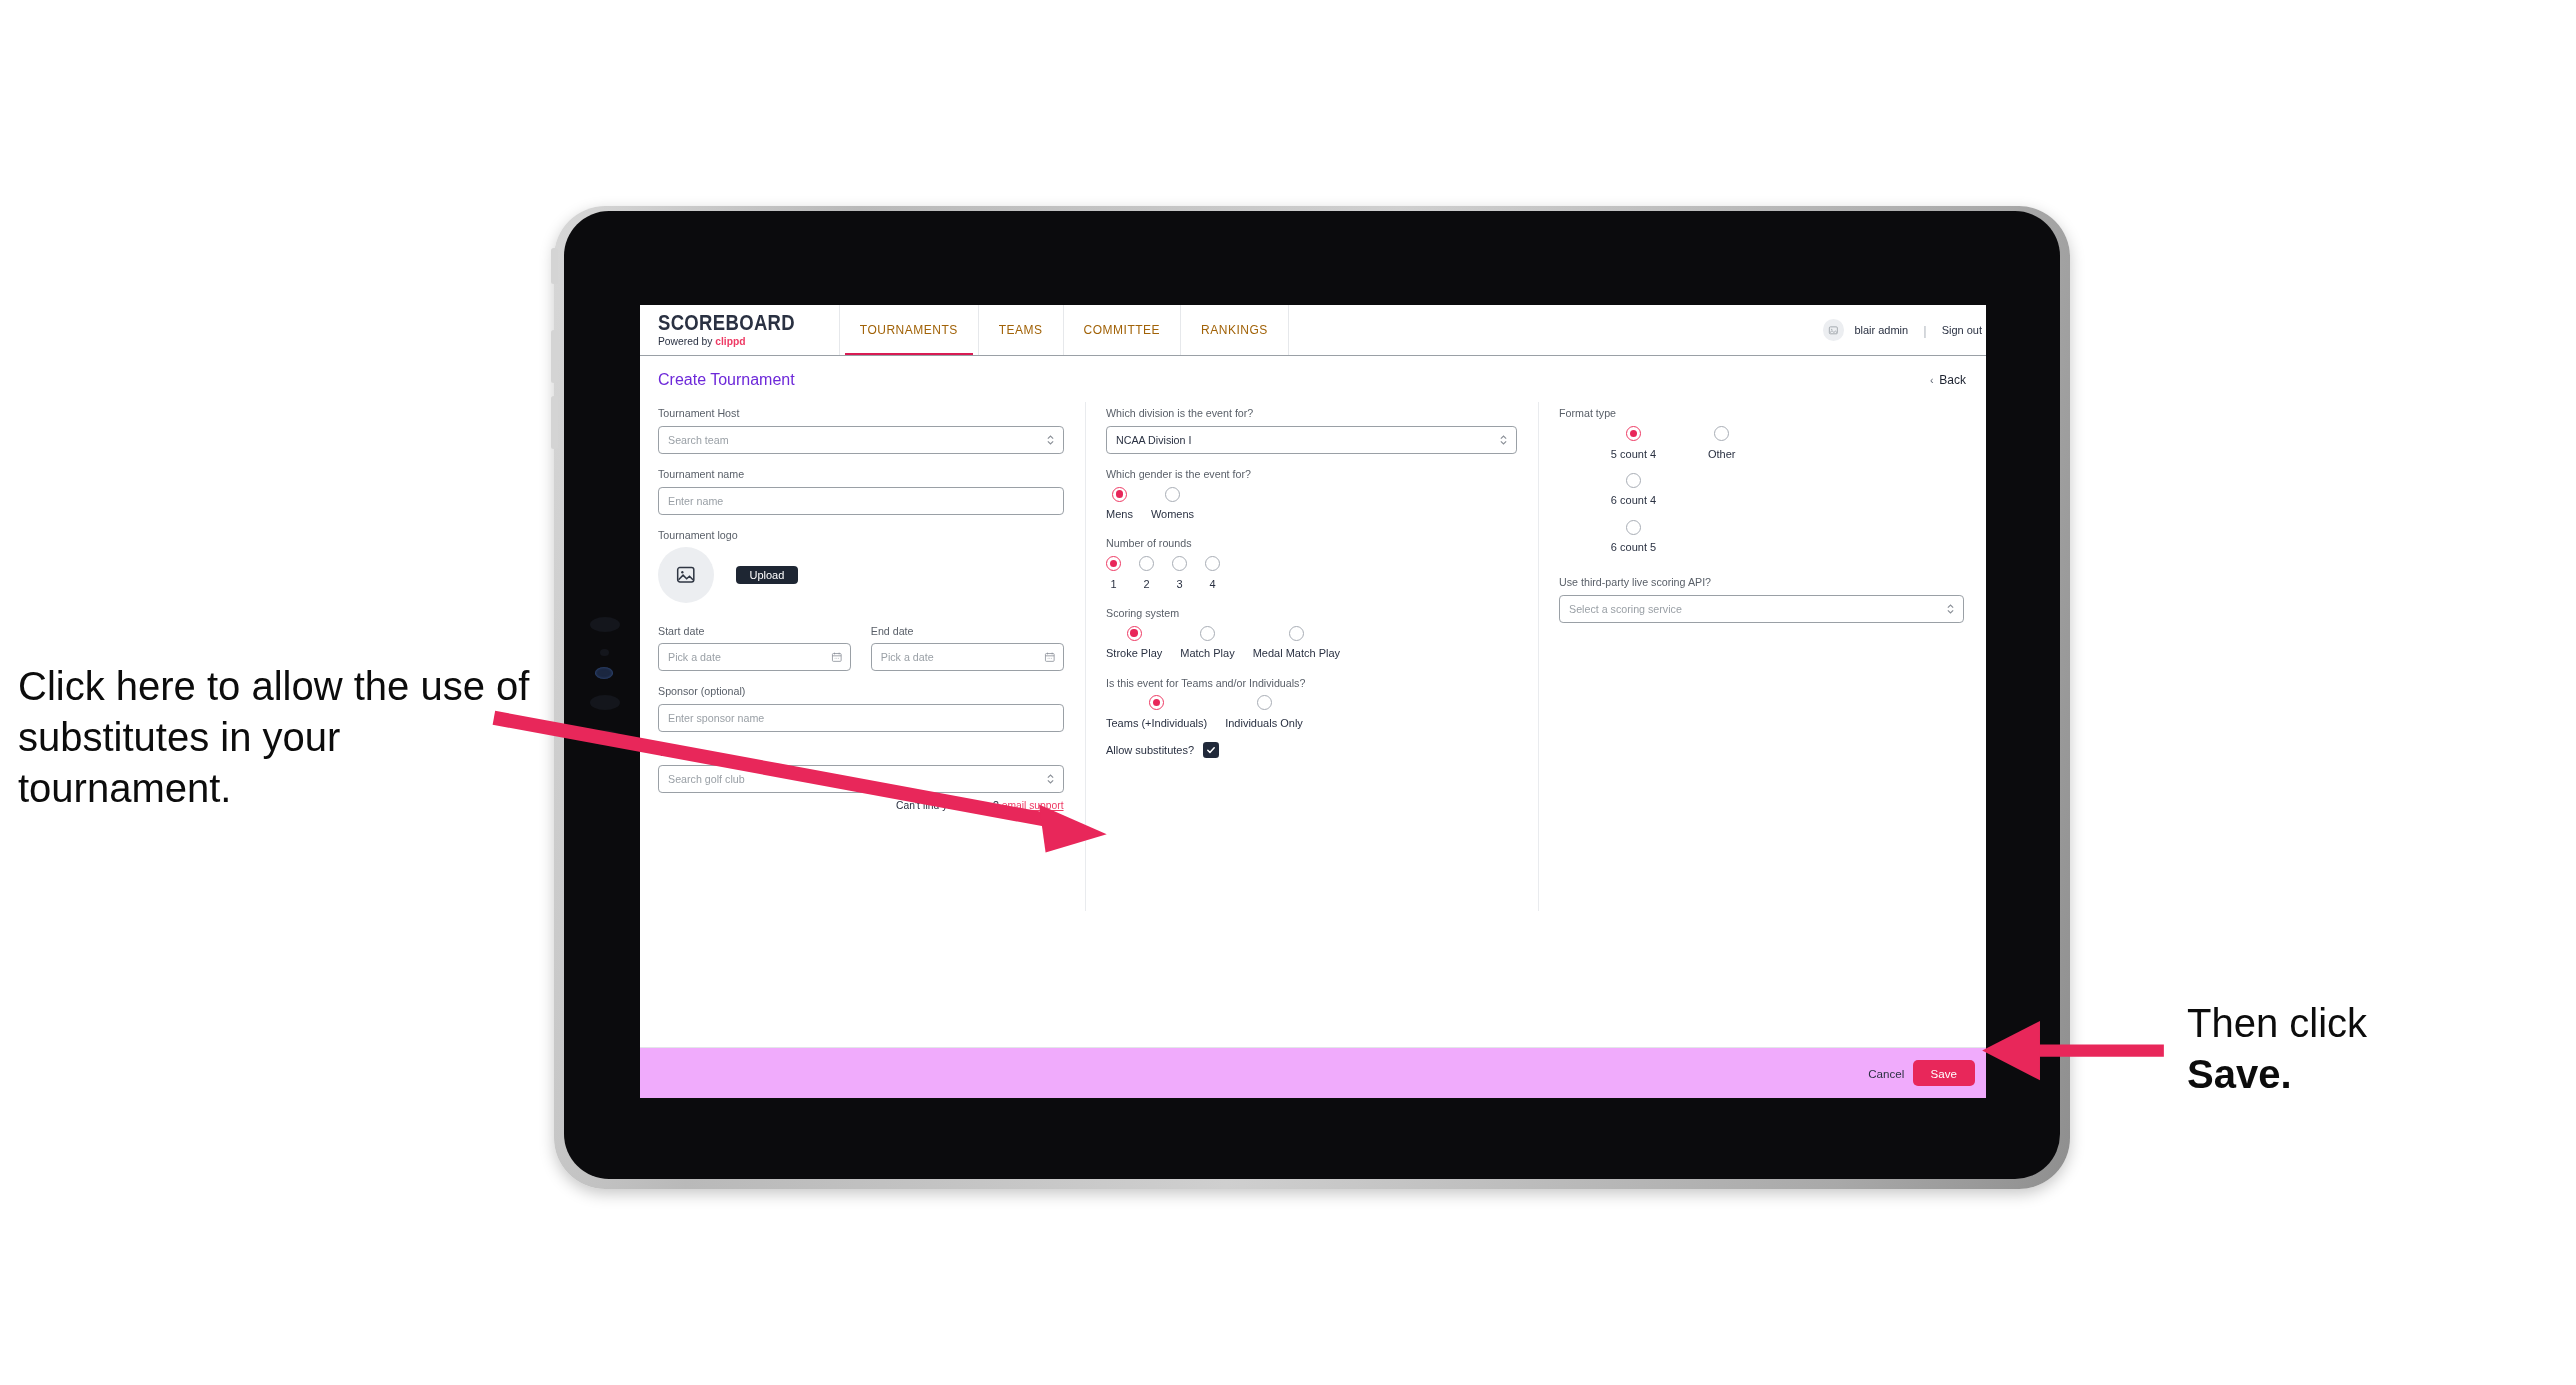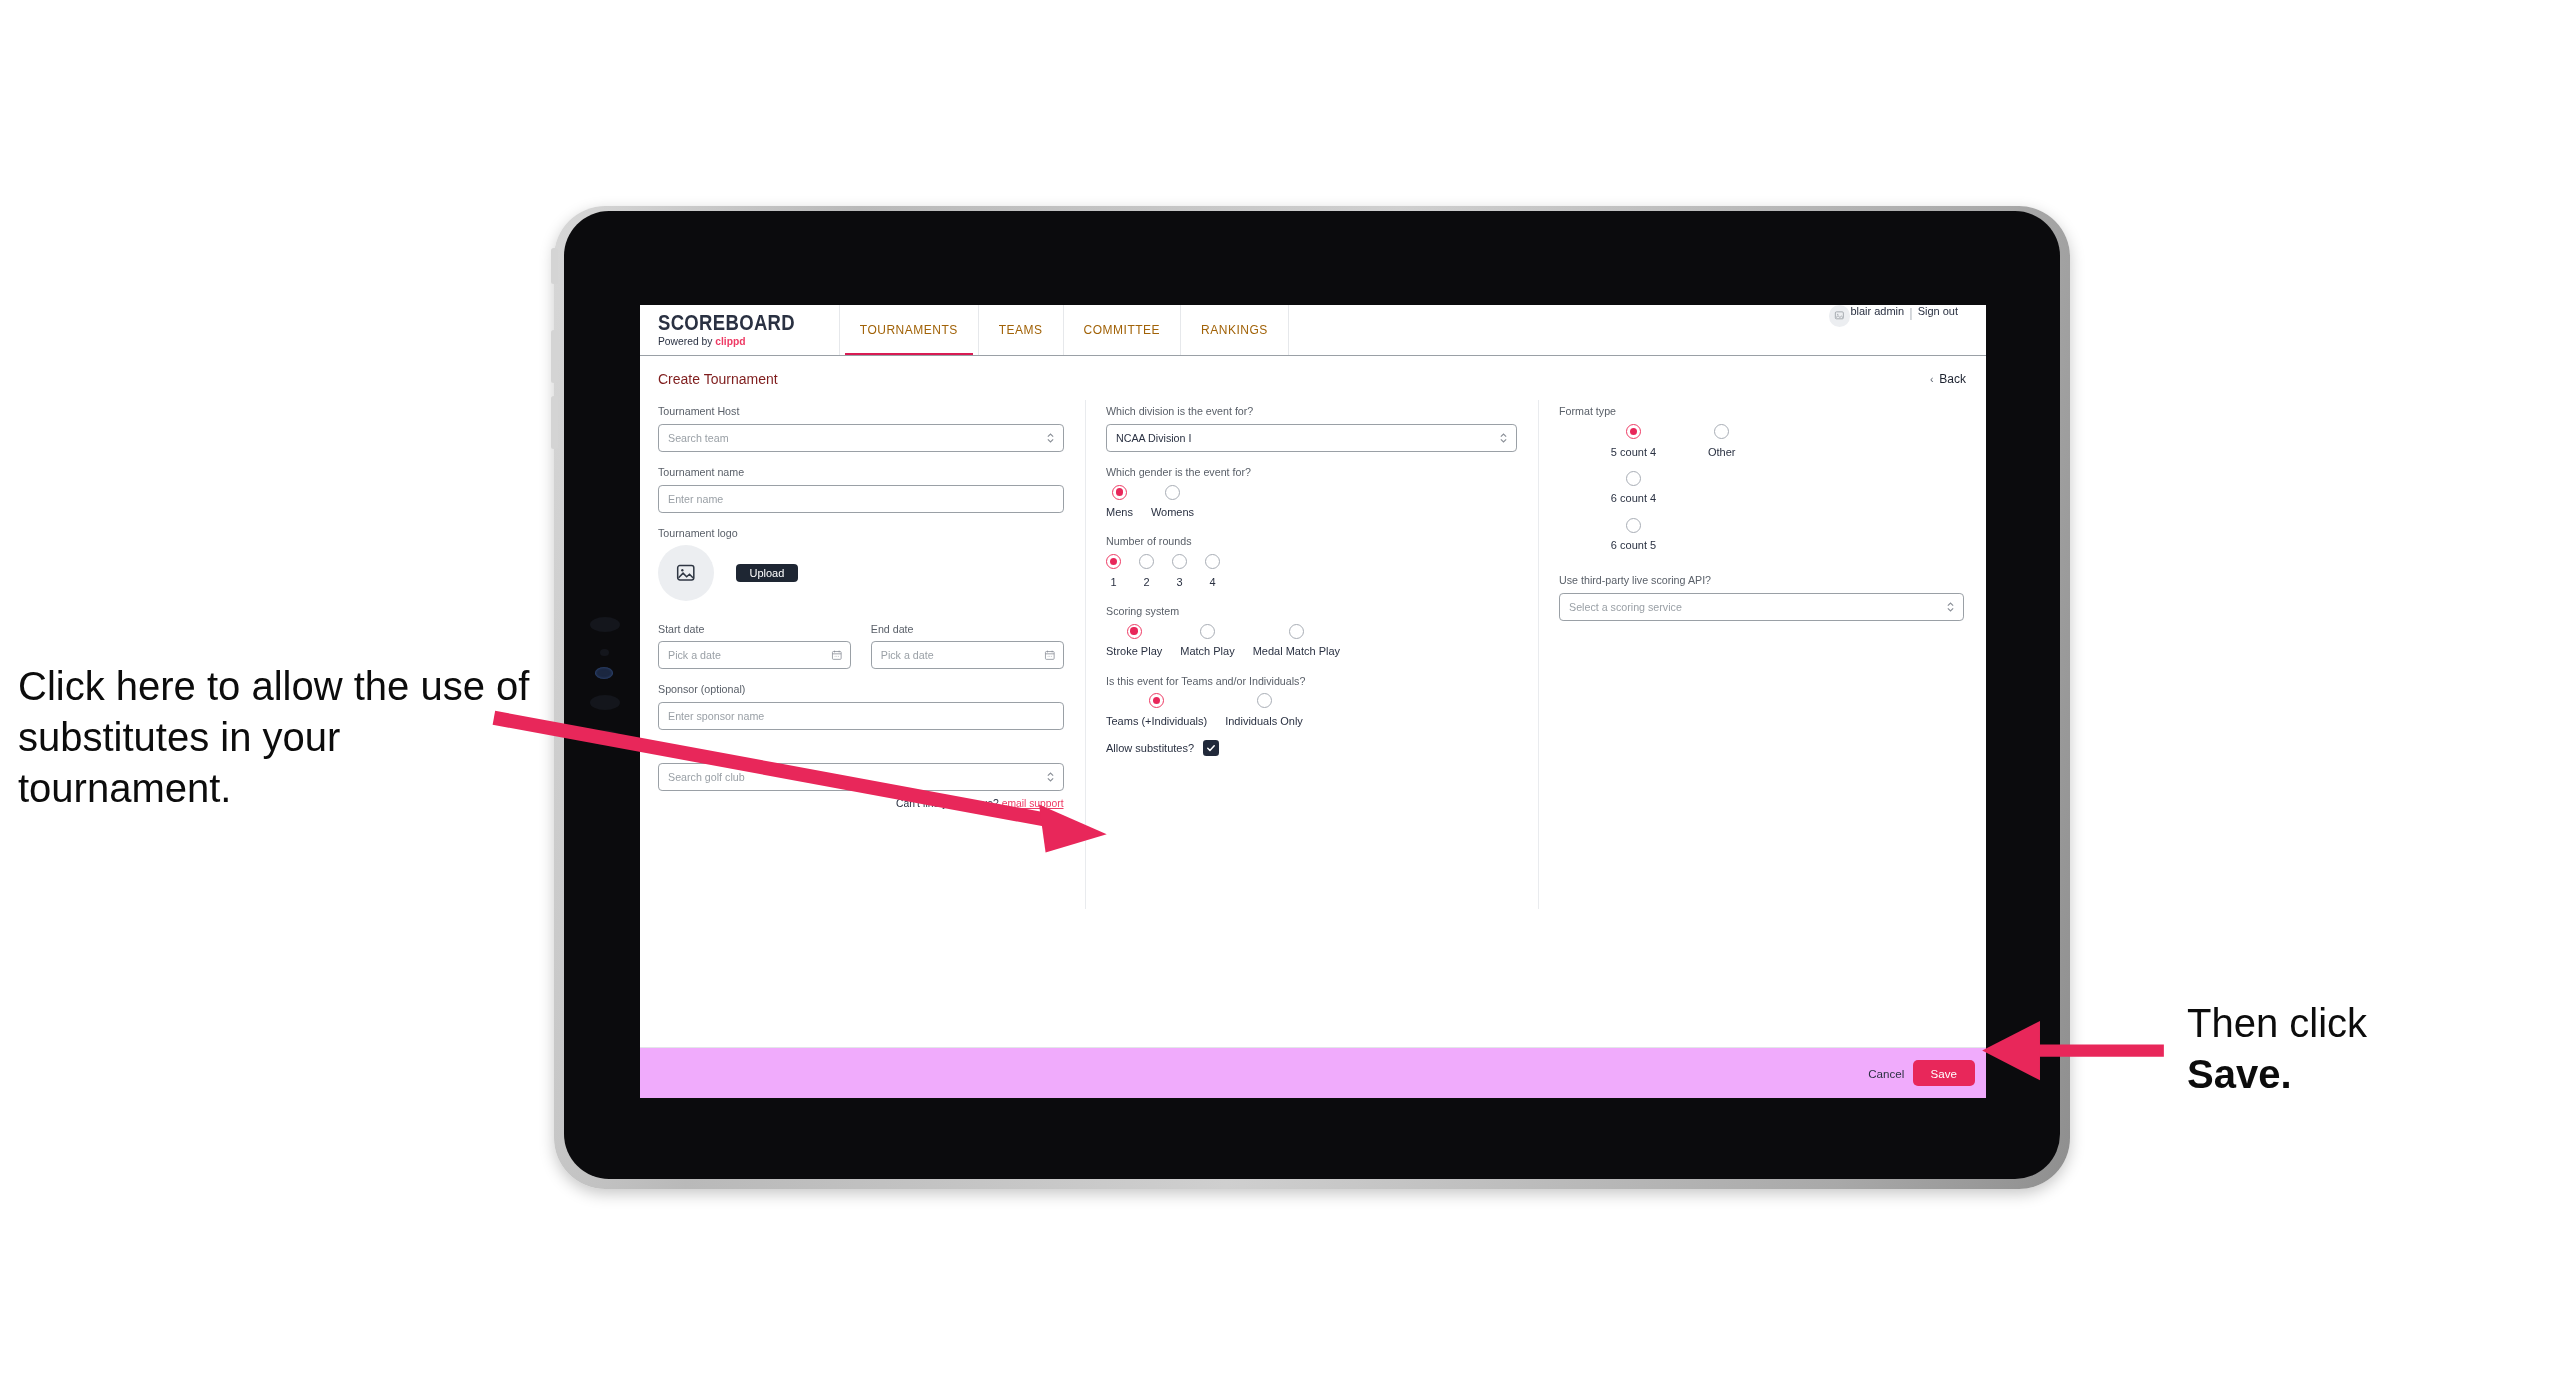--- a/index.html
+++ b/index.html
@@ -55,36 +55,36 @@
   .navtabs{ display:flex; align-items:stretch; }
   .navtab{
     position:relative; display:flex; align-items:center; padding:0 20px;
     font-size:12px; color:#a16207; letter-spacing:0.5px;
     border-right:0.8px solid #e6e8eb; cursor:pointer; white-space:nowrap;
   }
   .navtab.active::after{
     content:""; position:absolute; left:5px; right:5px; bottom:0; height:2.5px; background:#d81b53;
   }
   .appbar-right{
-    margin-left:auto; display:flex; padding-right:28px;
+    margin-left:auto; display:flex; align-items:center; gap:10px; padding-right:4px;
   }
   .avatar{
     width:21.5px; height:21.5px; border-radius:50%; background:#eceef1;
     display:flex; align-items:center; justify-content:center; color:#9aa0a6;
   }
   .user-text{ font-size:11px; color:#2a3142; }
   .user-sep{ color:#b6bbc2; margin:0 5px; }
   .signout{ font-size:11px; color:#2a3142; cursor:pointer; }
 
   
   .page-head{
     display:flex; align-items:center; justify-content:space-between;
     padding:15px 20px 10px 18px;
   }
-  .page-title{ font-size:14px; color:#7f1d1d; }
+  .page-title{ font-size:16px; color:#6d28d9; }
   .back-link{ display:flex; align-items:center; gap:5.8px; font-size:12px; color:#1d2330; cursor:pointer; }
   .chev{ font-size:10.7px; color:#5c6370; }
 
   
   .cols{ display:flex; height:512px; padding:3.3px 0 0 0; }
   .col{ padding:5px 21.5px 0 18px; }
   .col-1{ width:446px; border-right:0.8px solid #e9ebee; }
   .col-2{ width:453px; border-right:0.8px solid #e9ebee; padding-left:20px; }
   .col-3{ width:446px; padding-left:20px; }
 

